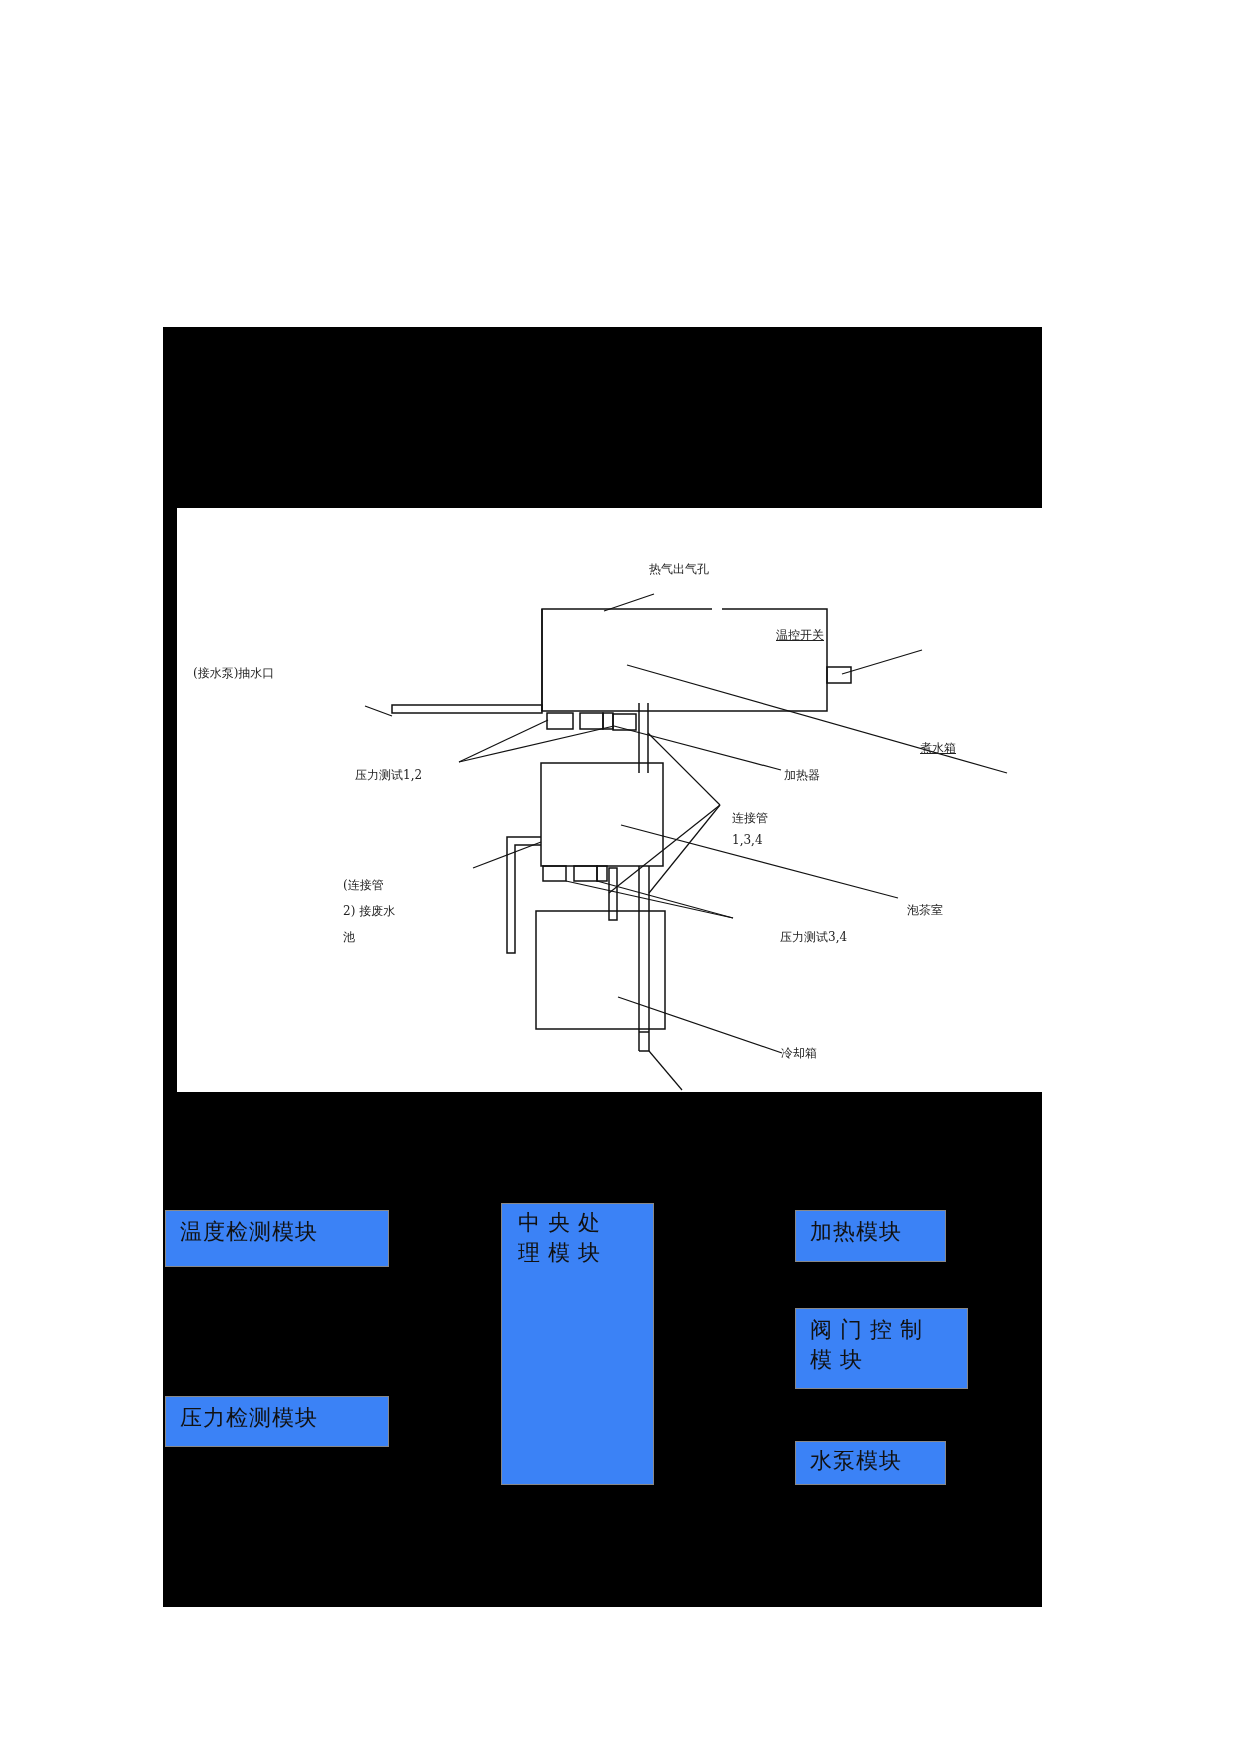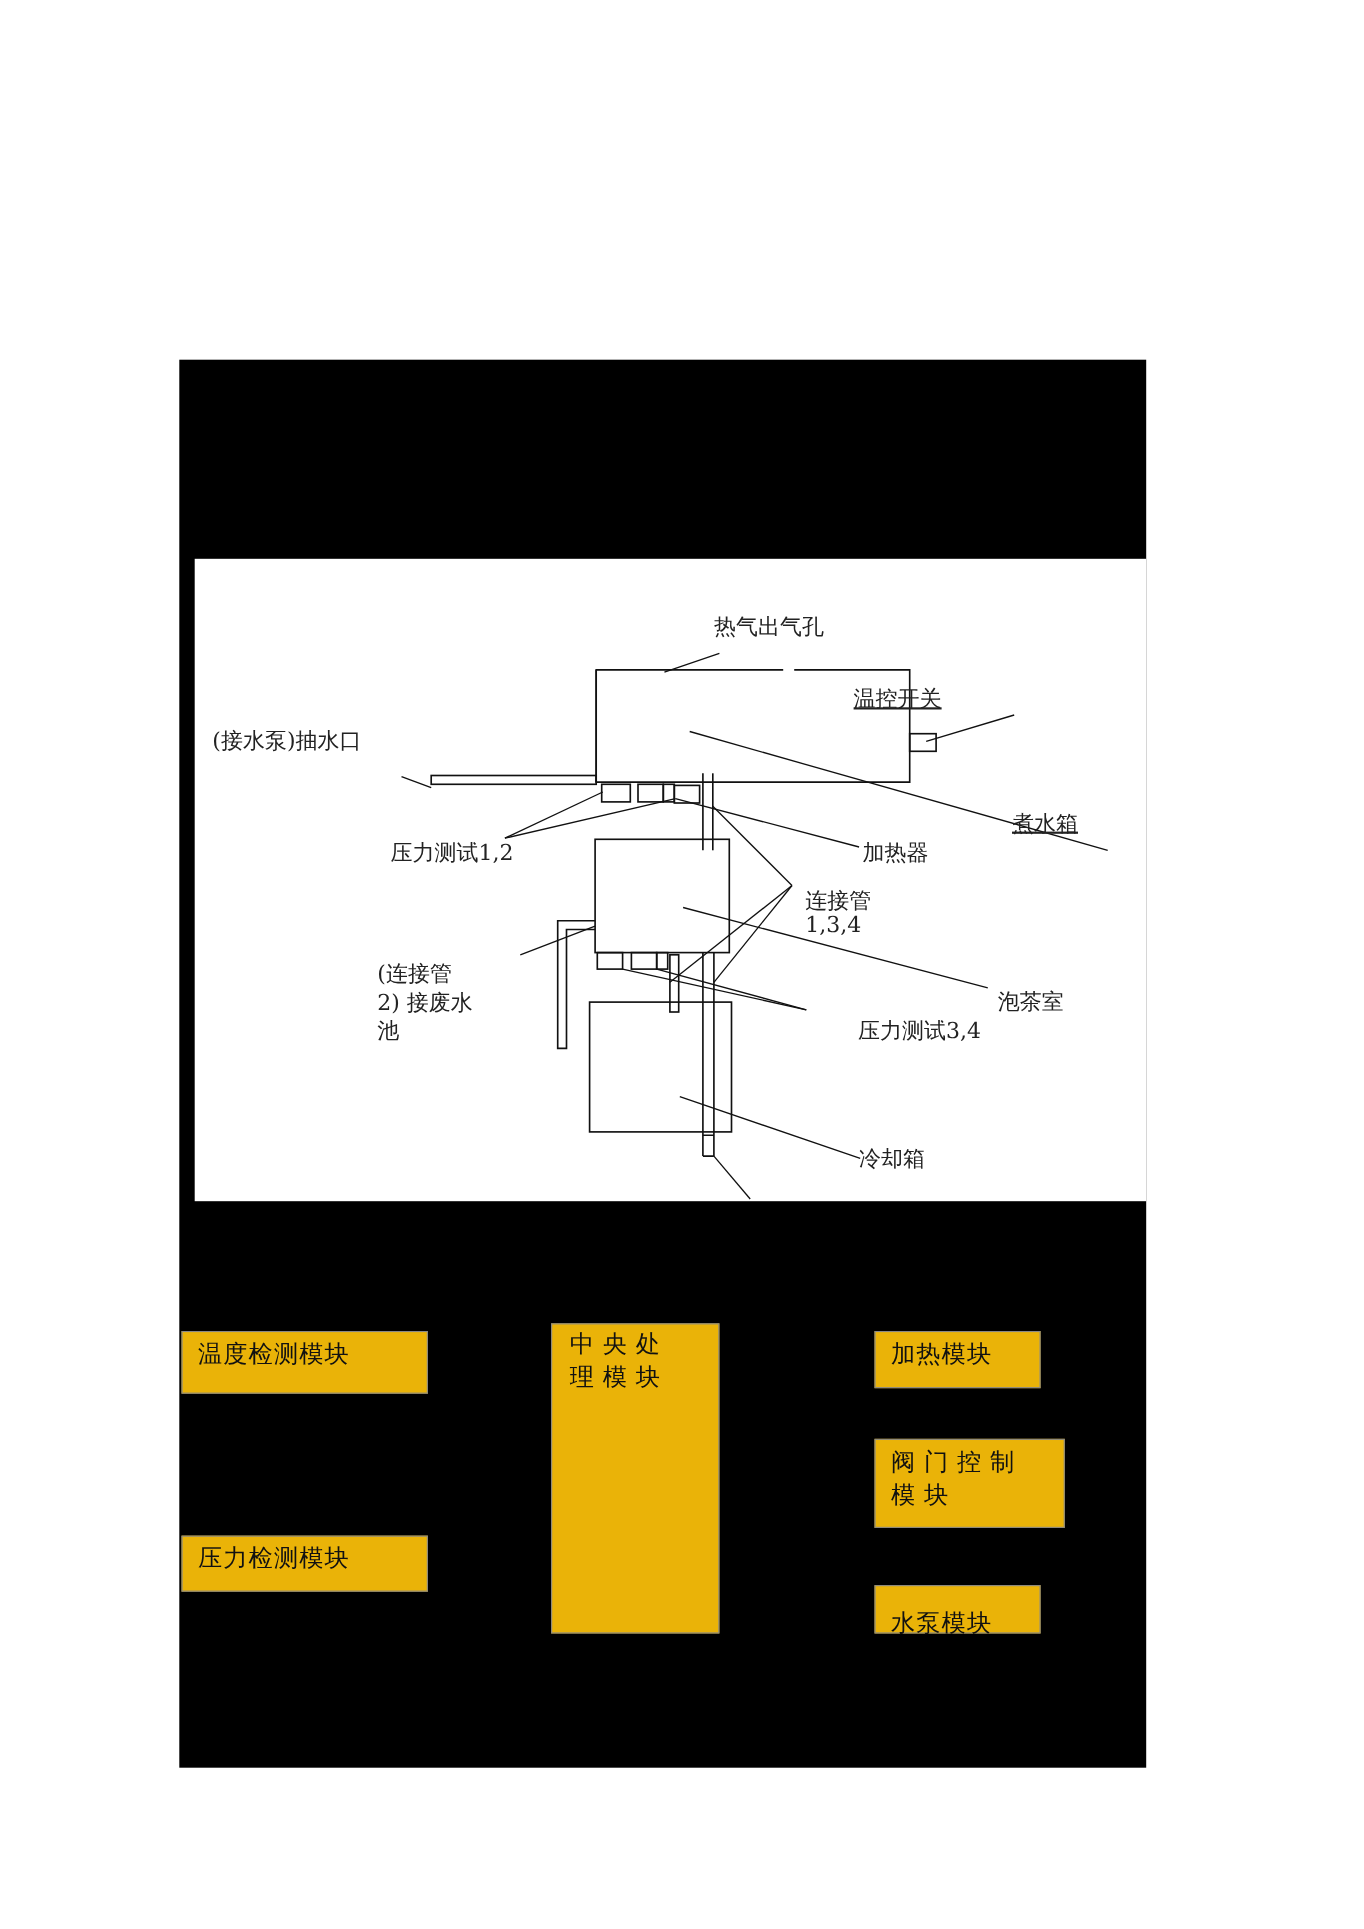--- a/index.html
+++ b/index.html
@@ -1,22 +1,22 @@
 <!DOCTYPE html>
 <html><head>
 <meta charset="utf-8">
 <style>
   html, body { margin: 0; padding: 0; background: #ffffff; }
   body { width: 1240px; height: 1754px; position: relative; overflow: hidden;
          font-family: "DejaVu Serif", "Liberation Serif", serif; }
   .black-block { position: absolute; left: 163px; top: 327px; width: 879px; height: 1280px; background: #000000; }
   .diagram-panel { position: absolute; left: 177px; top: 508px; width: 865px; height: 584px; background: #ffffff; }
   .diagram-panel svg { position: absolute; left: 0; top: 0; }
-  .lbl { position: absolute; font-size: 20px; color: #222; line-height: 22px; white-space: nowrap; }
-  .module { position: absolute; background: #eab308; border: 1px solid #888;
+  .lbl { position: absolute; font-size: 12px; color: #222; line-height: 22px; white-space: nowrap; }
+  .module { position: absolute; background: #3b82f6; border: 1px solid #888;
             font-family: "DejaVu Sans", "Liberation Sans", sans-serif; font-size: 22px; color: #111;
             box-sizing: border-box; padding: 6px 14px; line-height: 30px; letter-spacing: 1px; }
   .module.spaced { letter-spacing: 8px; }
 </style>
 </head>
 <body>
 
 <div class="black-block"></div>
 
 <div class="diagram-panel">
@@ -103,15 +103,15 @@
 </div>
 <div class="module spaced" style="left:501px; top:1203px; width:153px; height:282px; padding:4px 16px;">
   <span>中央处理模块</span>
 </div>
 <div class="module" style="left:795px; top:1210px; width:151px; height:52px;">
   <span>加热模块</span>
 </div>
 <div class="module spaced" style="left:795px; top:1308px; width:173px; height:81px; padding:6px 14px;">
   <span>阀门控制模块</span>
 </div>
-<div class="module" style="left:795px; top:1441px; width:151px; height:44px; padding:20px 14px;">
+<div class="module" style="left:795px; top:1441px; width:151px; height:44px; padding:4px 14px;">
   <span>水泵模块</span>
 </div>
 
 </body></html>

